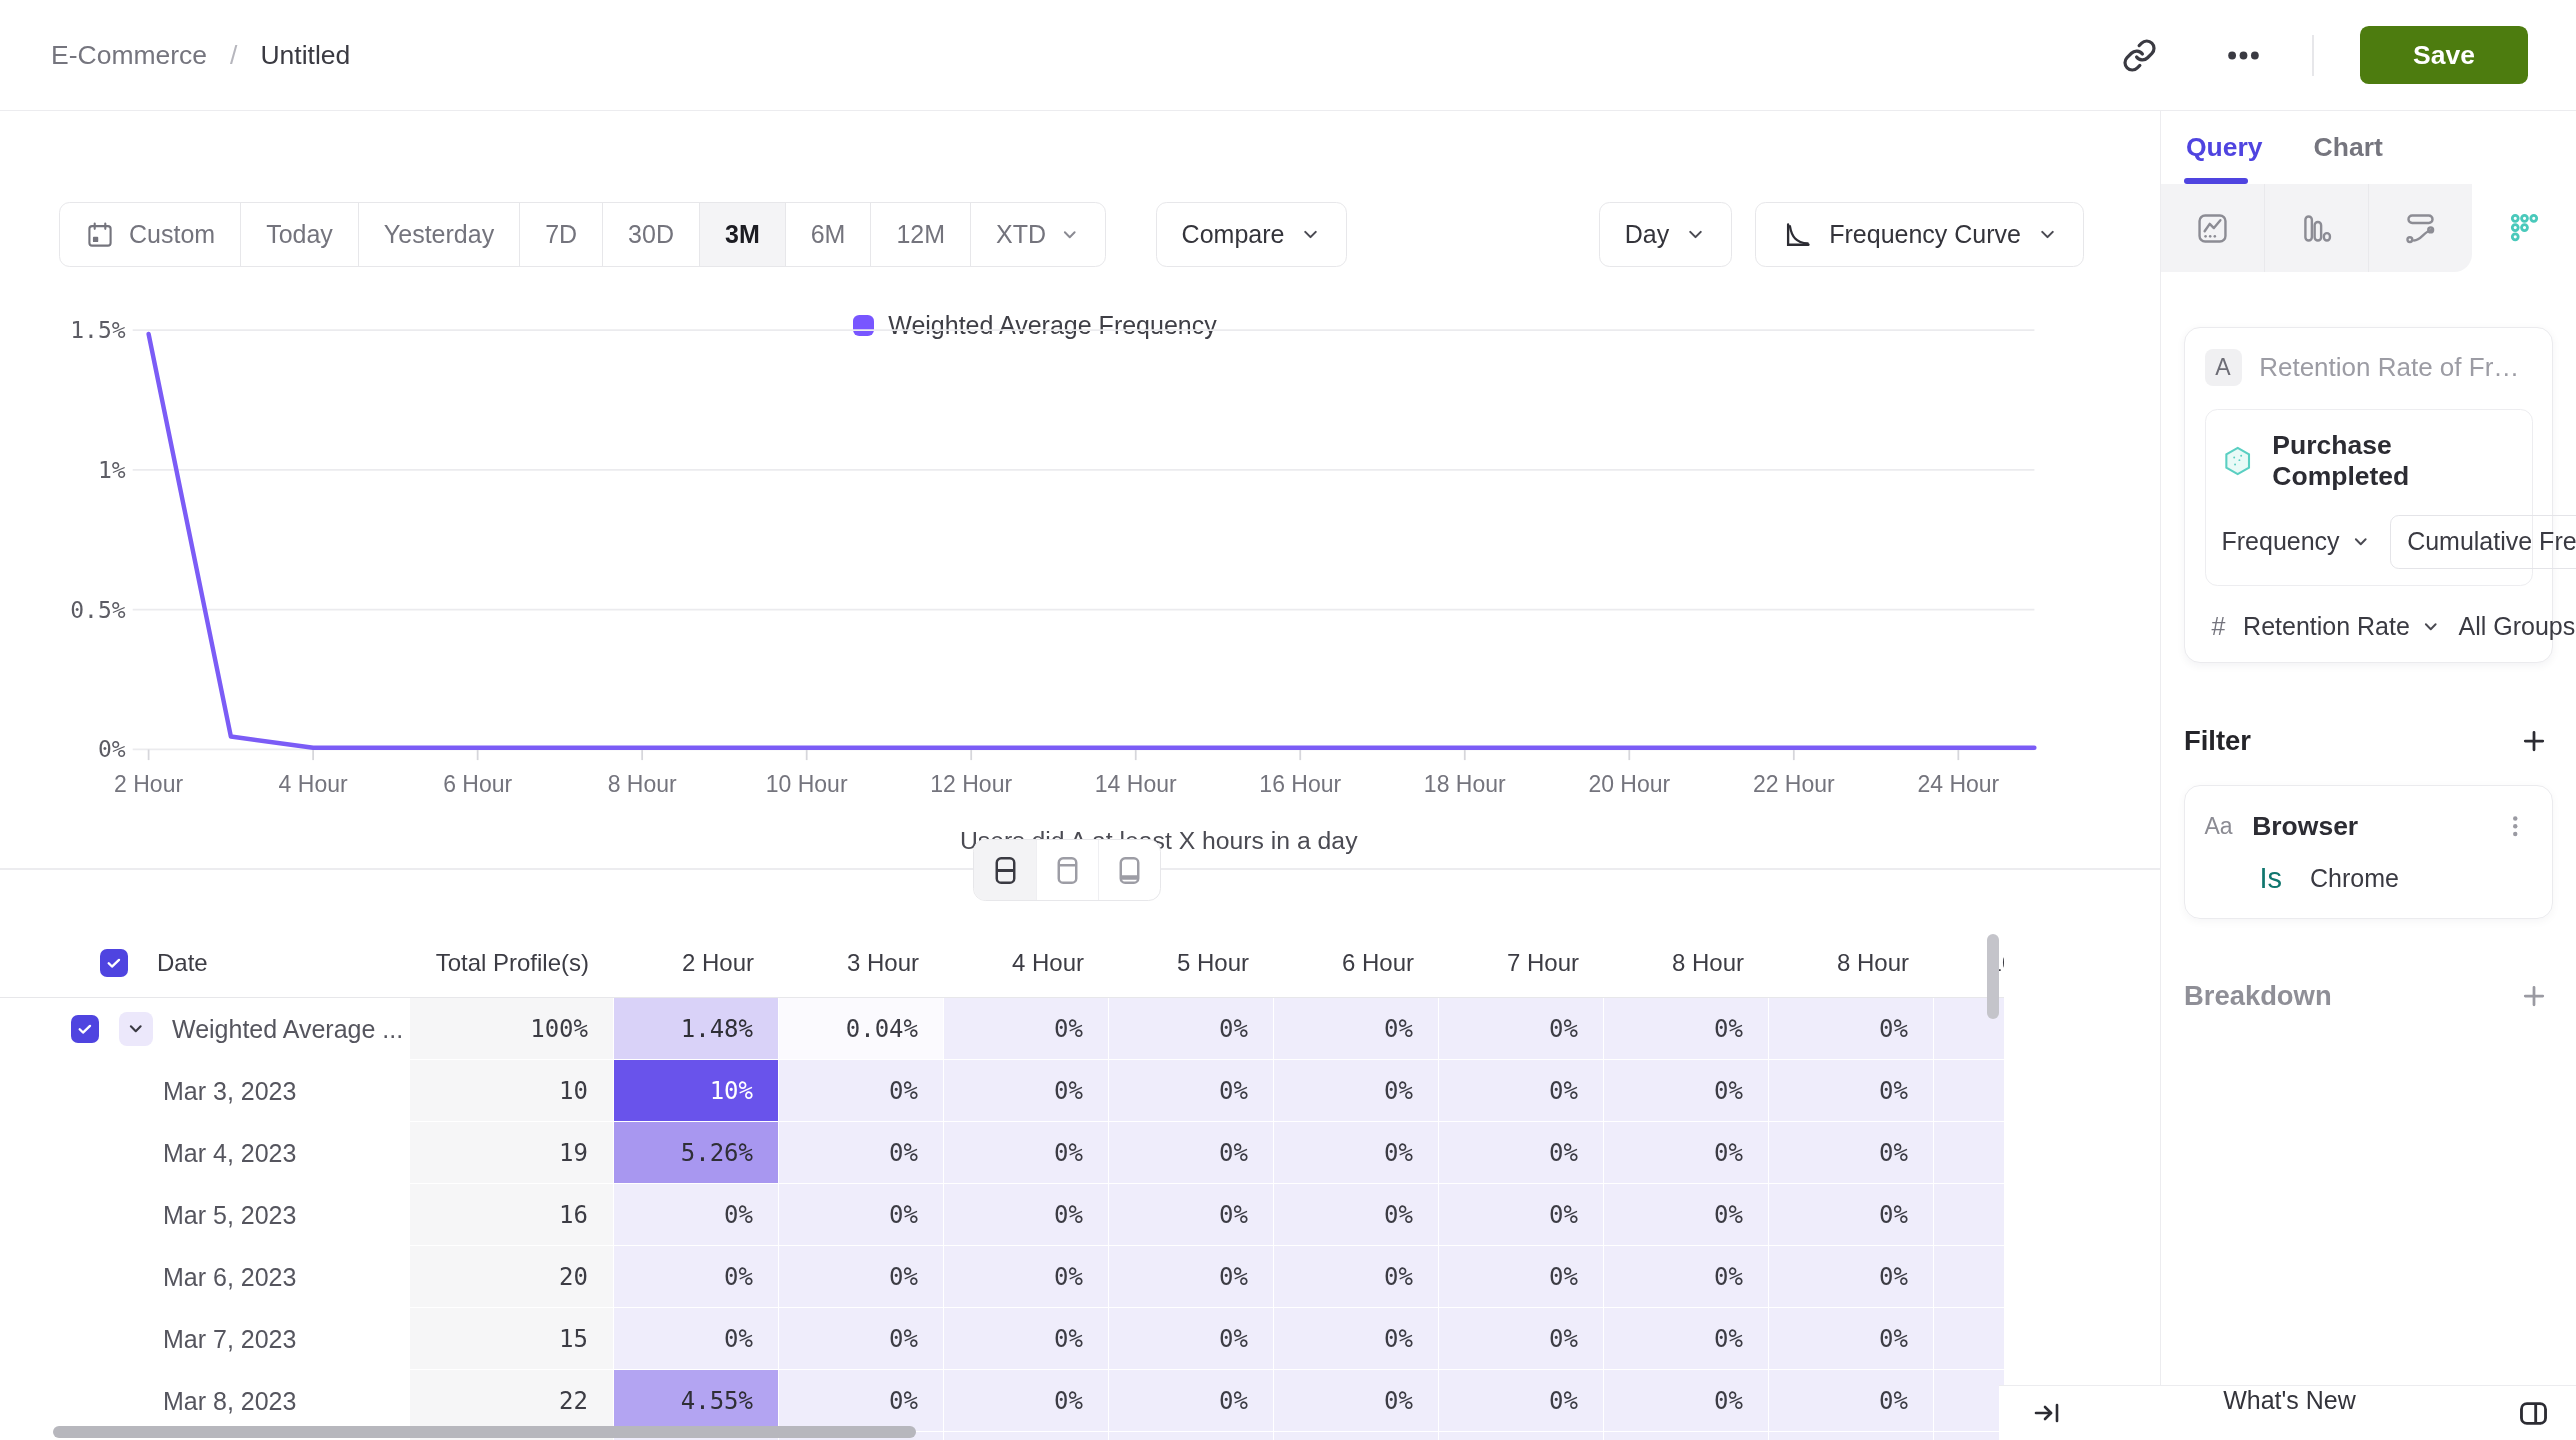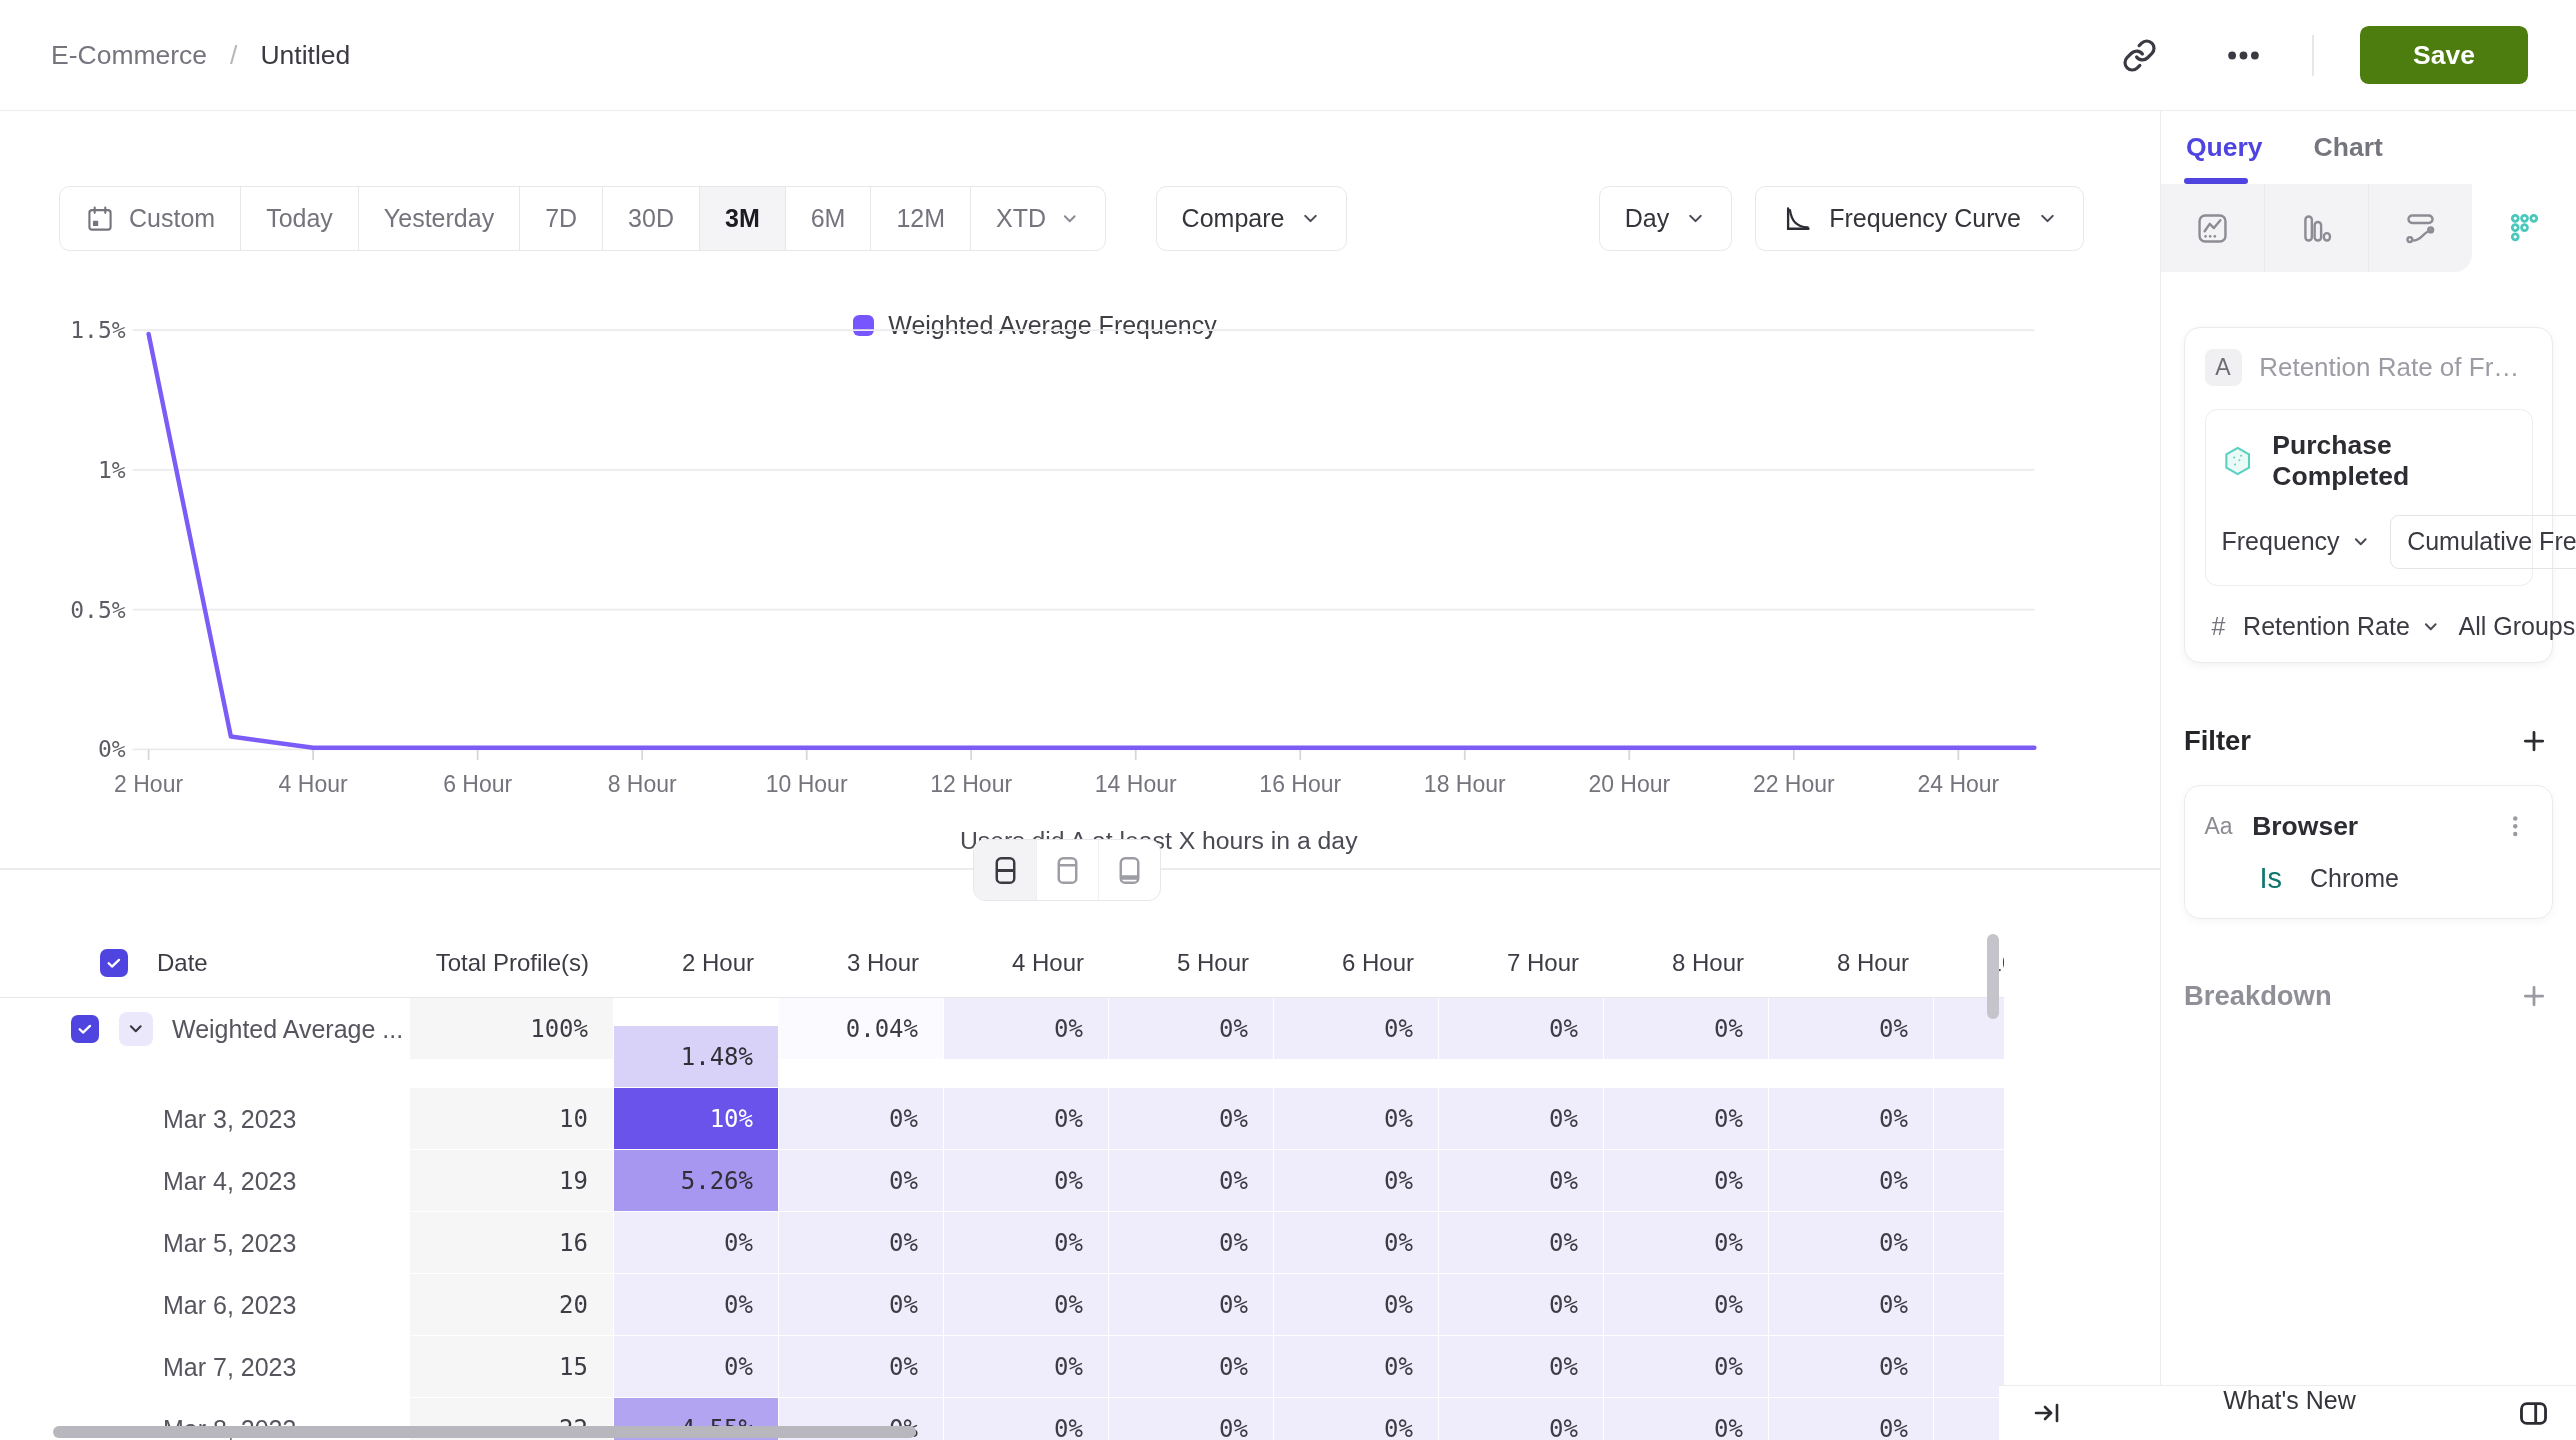--- a/index.html
+++ b/index.html
@@ -20,21 +20,21 @@
   .crumb-page { color:#3a3a42; font-weight:500; }
   .top-actions { margin-left:auto; display:flex; align-items:center; padding-right:48px; }
   .icon-btn { width:46px; height:46px; display:flex; align-items:center; justify-content:center; border-radius:8.8px; cursor:pointer; }
   .ellipsis-btn { margin-left:58px; }
   .vert-div { width:1.8px; height:41px; background:#e7e7ea; margin:0 46px; }
   .save-btn { width:168px; height:58px; border-radius:8.8px; border:none; cursor:pointer;
     color:#fff; font-size:26.5px; font-weight:600; font-family:inherit;
     display:flex; align-items:center; justify-content:center; }
 
   
-  .toolbar { position:absolute; left:53px; top:186px; width:2031px; height:65px; display:flex; align-items:center;padding-left:6px; }
+  .toolbar { position:absolute; left:53px; top:202px; width:2031px; height:65px; display:flex; align-items:center;padding-left:6px; }
   .range-group { display:flex; height:65px; border:1.8px solid #e7e7ea; border-radius:10.6px; overflow:hidden; background:#fff; }
   .range-item { display:flex; align-items:center; gap:14px; padding:0 25px; font-size:25px; color:#74747d;
     border-left:1.8px solid #e7e7ea; cursor:pointer; white-space:nowrap; }
   .range-item:first-child { border-left:none; }
   .range-item.active { background:#f4f4f6; color:#1c1c22; font-weight:600; }
   .btn { height:65px; border:1.8px solid #e7e7ea; border-radius:10.6px; background:#fff;
     display:flex; align-items:center; gap:16px; padding:0 25px; font-size:25px; color:#34343b; cursor:pointer; white-space:nowrap; }
   .compare-btn { margin-left:50px; }
   .tb-spacer { flex:1; }
   .freq-btn { margin-left:23px; }
@@ -309,21 +309,21 @@
               </svg>
             </span>
             <span class="expander">
               <svg width="19.5" height="19.5" viewBox="0 0 24 24" fill="none" stroke="#3a3a42" stroke-width="2.6" stroke-linecap="round" stroke-linejoin="round">
                 <path d="M6 9l6 6 6-6"></path>
               </svg>
             </span>
             <span class="sum-label">Weighted Average ...</span>
           </div>
           <div class="cell total-cell">100%</div>
-          <div class="cell" style="background: rgb(217, 210, 248); color: rgb(47, 47, 54); margin-top: 28px;">1.48%</div>
+          <div class="cell" style="background: rgb(217, 210, 248); color: rgb(47, 47, 54);">1.48%</div>
           <div class="cell" style="background: rgb(251, 250, 254); color: rgb(60, 60, 68);">0.04%</div>
           <div class="cell" style="background: rgb(239, 237, 251); color: rgb(60, 60, 68);">0%</div>
           <div class="cell" style="background: rgb(239, 237, 251); color: rgb(60, 60, 68);">0%</div>
           <div class="cell" style="background: rgb(239, 237, 251); color: rgb(60, 60, 68);">0%</div>
           <div class="cell" style="background: rgb(239, 237, 251); color: rgb(60, 60, 68);">0%</div>
           <div class="cell" style="background: rgb(239, 237, 251); color: rgb(60, 60, 68);">0%</div>
           <div class="cell" style="background: rgb(239, 237, 251); color: rgb(60, 60, 68);">0%</div>
           <div class="cell" style="background: rgb(239, 237, 251); color: rgb(60, 60, 68);">0%</div>
         </div>
         <div class="trow">

